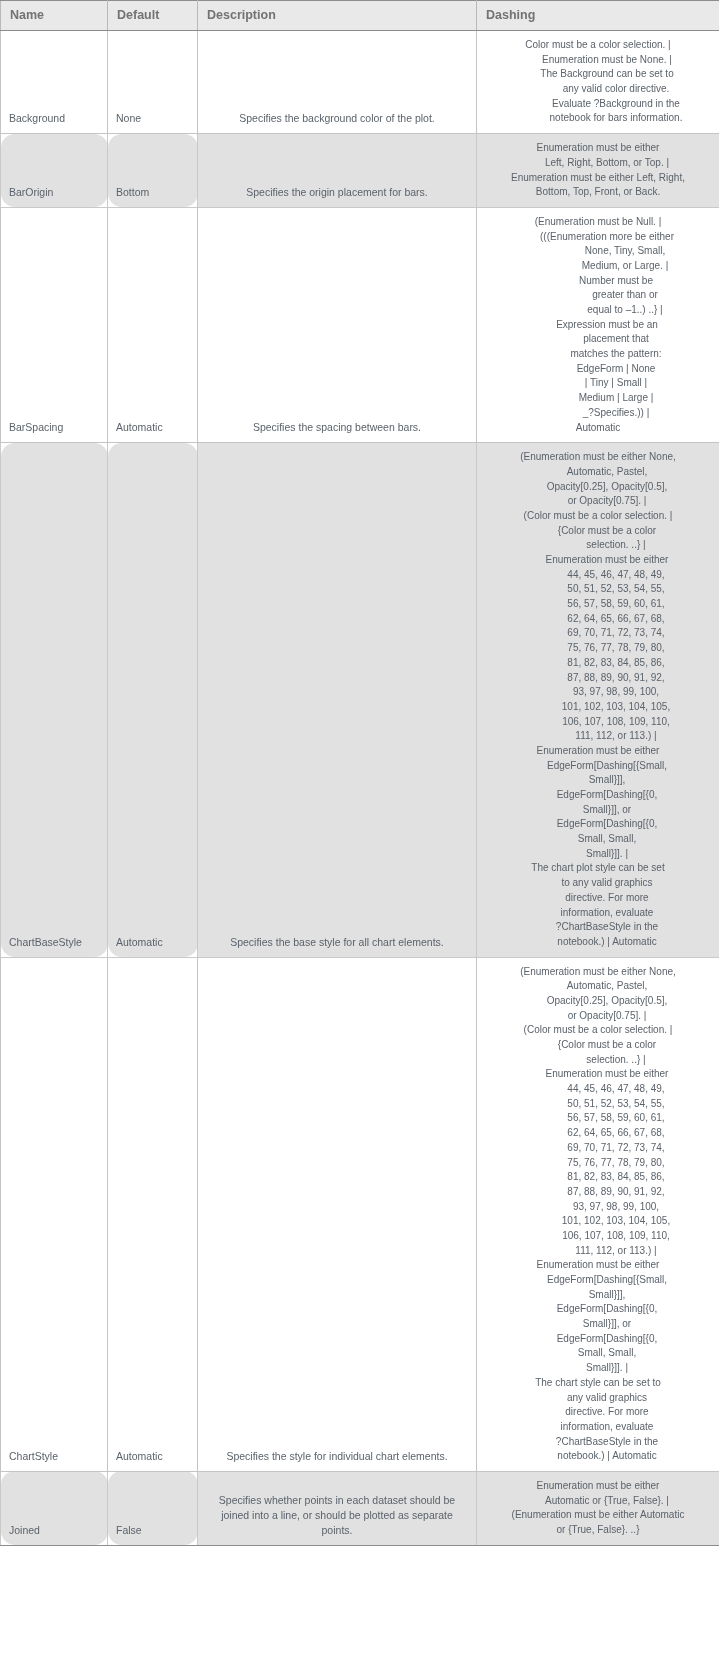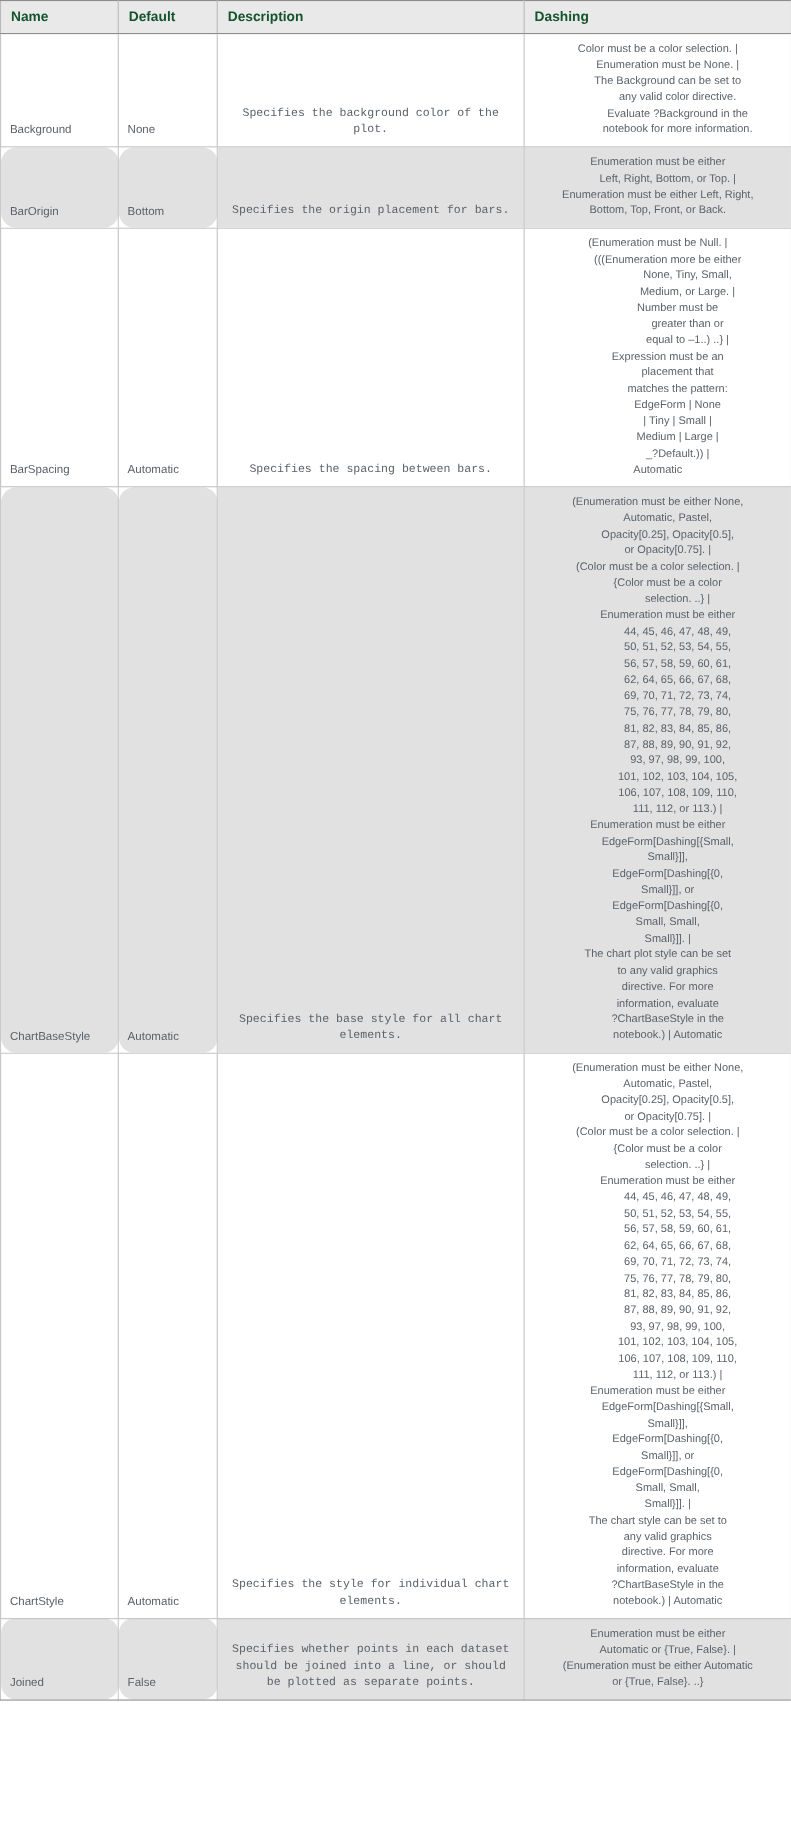--- a/index.html
+++ b/index.html
@@ -21,21 +21,21 @@
   #doc-table col.c-name    { width: 107px; }
   #doc-table col.c-default { width: 90px;  }
   #doc-table col.c-desc    { width: 279px; }
   #doc-table col.c-pattern { width: 243px; }
 
   thead th {
     background: #e9e9e9;
     border: 1px solid #b9b9b9;
     border-top: 1px solid #8d8d8d;
     border-bottom: 1px solid #8d8d8d;
-    color: #14532d;
+    color: #737373;
     font-size: 12.5px;
     font-weight: bold;
     text-align: left;
     padding: 7px 9px 7px 9px;
     line-height: 1.2;
     white-space: nowrap;
   }
 
   tbody td {
     border: 1px solid #c4c4c4;
@@ -58,21 +58,20 @@
 
   td.name-cell,
   td.default-cell {
     text-align: left;
     white-space: nowrap;
     border-radius: 14px;
   }
   td.desc-cell {
     text-align: center;
     vertical-align: bottom;
-    font-family: Liberation Mono, monospace;
   }
   td.pattern-cell {
     text-align: center;
     vertical-align: top;
     font-size: 10px;
     line-height: 1.47;
     padding-top: 7px;
     padding-left: 6px;
     padding-right: 6px;
   }
@@ -107,21 +106,21 @@
       <tr class="plain">
         <td class="name-cell">Background</td>
         <td class="default-cell">None</td>
         <td class="desc-cell">Specifies the background color of the plot.</td>
         <td class="pattern-cell">
           <span class="pline i0">Color must be a color selection.  |</span>
           <span class="pline i1">Enumeration must be None.  |</span>
           <span class="pline i1">The Background can be set to</span>
           <span class="pline i2">any valid color directive.</span>
           <span class="pline i2">Evaluate ?Background in the</span>
-          <span class="pline i2">notebook for more information.</span>
+          <span class="pline i2">notebook for bars information.</span>
         </td>
       </tr>
       <tr class="alt">
         <td class="name-cell">BarOrigin</td>
         <td class="default-cell">Bottom</td>
         <td class="desc-cell">Specifies the origin placement for bars.</td>
         <td class="pattern-cell">
           <span class="pline i0">Enumeration must be either</span>
           <span class="pline i1">Left, Right, Bottom, or Top.  |</span>
           <span class="pline i0">Enumeration must be either Left, Right,</span>
@@ -139,21 +138,21 @@
           <span class="pline i3">Medium, or Large.  |</span>
           <span class="pline i2">Number must be</span>
           <span class="pline i3">greater than or</span>
           <span class="pline i3">equal to –1..) ..} |</span>
           <span class="pline i1">Expression must be an</span>
           <span class="pline i2">placement that</span>
           <span class="pline i2">matches the pattern:</span>
           <span class="pline i2">EdgeForm | None</span>
           <span class="pline i2">| Tiny | Small |</span>
           <span class="pline i2">Medium | Large |</span>
-          <span class="pline i2">_?Default.)) |</span>
+          <span class="pline i2">_?Specifies.)) |</span>
           <span class="pline i0">Automatic</span>
         </td>
       </tr>
       <tr class="alt">
         <td class="name-cell">ChartBaseStyle</td>
         <td class="default-cell">Automatic</td>
         <td class="desc-cell">Specifies the base style for all chart elements.</td>
         <td class="pattern-cell">
           <span class="pline i0">(Enumeration must be either None,</span>
           <span class="pline i1">Automatic, Pastel,</span>

